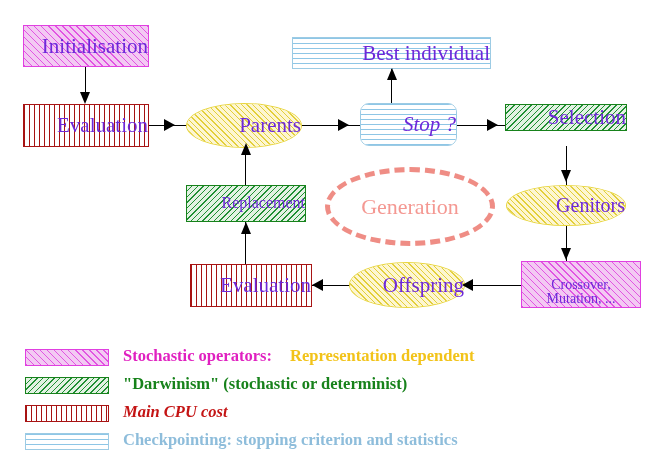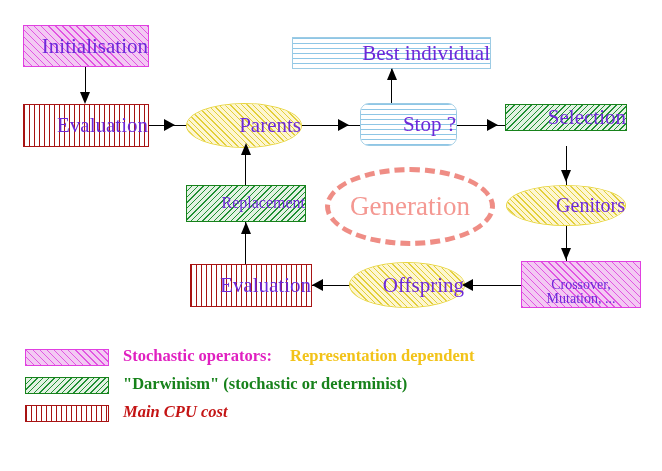--- a/index.html
+++ b/index.html
@@ -68,21 +68,21 @@
   .arrow.right{border-top:6px solid transparent;border-bottom:6px solid transparent;border-left:11px solid #000;}
   .arrow.left {border-top:6px solid transparent;border-bottom:6px solid transparent;border-right:11px solid #000;}
   .arrow.down {border-left:5px solid transparent;border-right:5px solid transparent;border-top:12px solid #000;}
   .arrow.up   {border-left:5px solid transparent;border-right:5px solid transparent;border-bottom:12px solid #000;}
 
   
   #gen-ellipse{position:absolute;left:325px;top:167px;width:170px;height:79px;
      border:5px dashed #ef8d85;border-radius:50%;box-sizing:border-box;}
   #gen-label{position:absolute;left:325px;top:167px;width:170px;height:79px;
      display:flex;align-items:center;justify-content:center;
-     color:#f49892;font-size:27px;}
+     color:#f49892;font-size:22px;}
 
   
   #legend{position:absolute;left:0;top:340px;width:662px;height:120px;}
   .lg-row{position:absolute;left:0;height:26px;width:662px;}
   .swatch{position:absolute;left:25px;top:3px;width:84px;height:17px;box-sizing:border-box;}
   .lg-text{position:absolute;left:123px;top:0px;font-size:16.5px;white-space:nowrap;
            font-family:"Liberation Serif","DejaVu Serif",serif;font-weight:bold;}
   .lg-text .part2{font-weight:bold;}
 </style>
 </head>
@@ -136,21 +136,21 @@
   <div class="node ellipse b-yellow" style="left:186px;top:103px;width:116px;height:45px;font-size:21px;">
     <div class="fx pat-yellow"></div>
     <span>Parents</span>
   </div>
 
   <div class="node b-blue" style="left:292px;top:37px;width:199px;height:32px;font-size:21px;">
     <div class="fx pat-blue"></div>
     <span>Best individual</span>
   </div>
 
-  <div class="node rounded b-blue" style="left:360px;top:103px;width:97px;height:43px;font-size:21px;">
+  <div class="node rounded b-blue" style="left:360px;top:103px;width:97px;height:43px;font-size:21px;font-style:italic;">
     <div class="fx pat-blue"></div>
     <span>Stop ?</span>
   </div>
 
   <div class="node b-green" style="left:505px;top:104px;width:122px;height:27px;font-size:21px;">
     <div class="fx pat-green"></div>
     <span>Selection</span>
   </div>
 
   <div class="node ellipse b-yellow" style="left:506px;top:185px;width:120px;height:41px;font-size:20px;">
@@ -201,16 +201,22 @@
       </div>
     </div>
 
     <div class="lg-row" style="top:62px;font-style:italic;">
       <div class="swatch pat-red b-red"></div>
       <div class="lg-text">
         <span style="color:#c41414;">Main CPU cost</span>
       </div>
     </div>
 
+    <div class="lg-row" style="top:90px;">
+      <div class="swatch pat-blue b-blue"></div>
+      <div class="lg-text">
+        <span style="color:#8ebddb;">Checkpointing: stopping criterion and statistics</span>
+      </div>
+    </div>
 
   </div>
 
 </div>
 
 </body></html>

